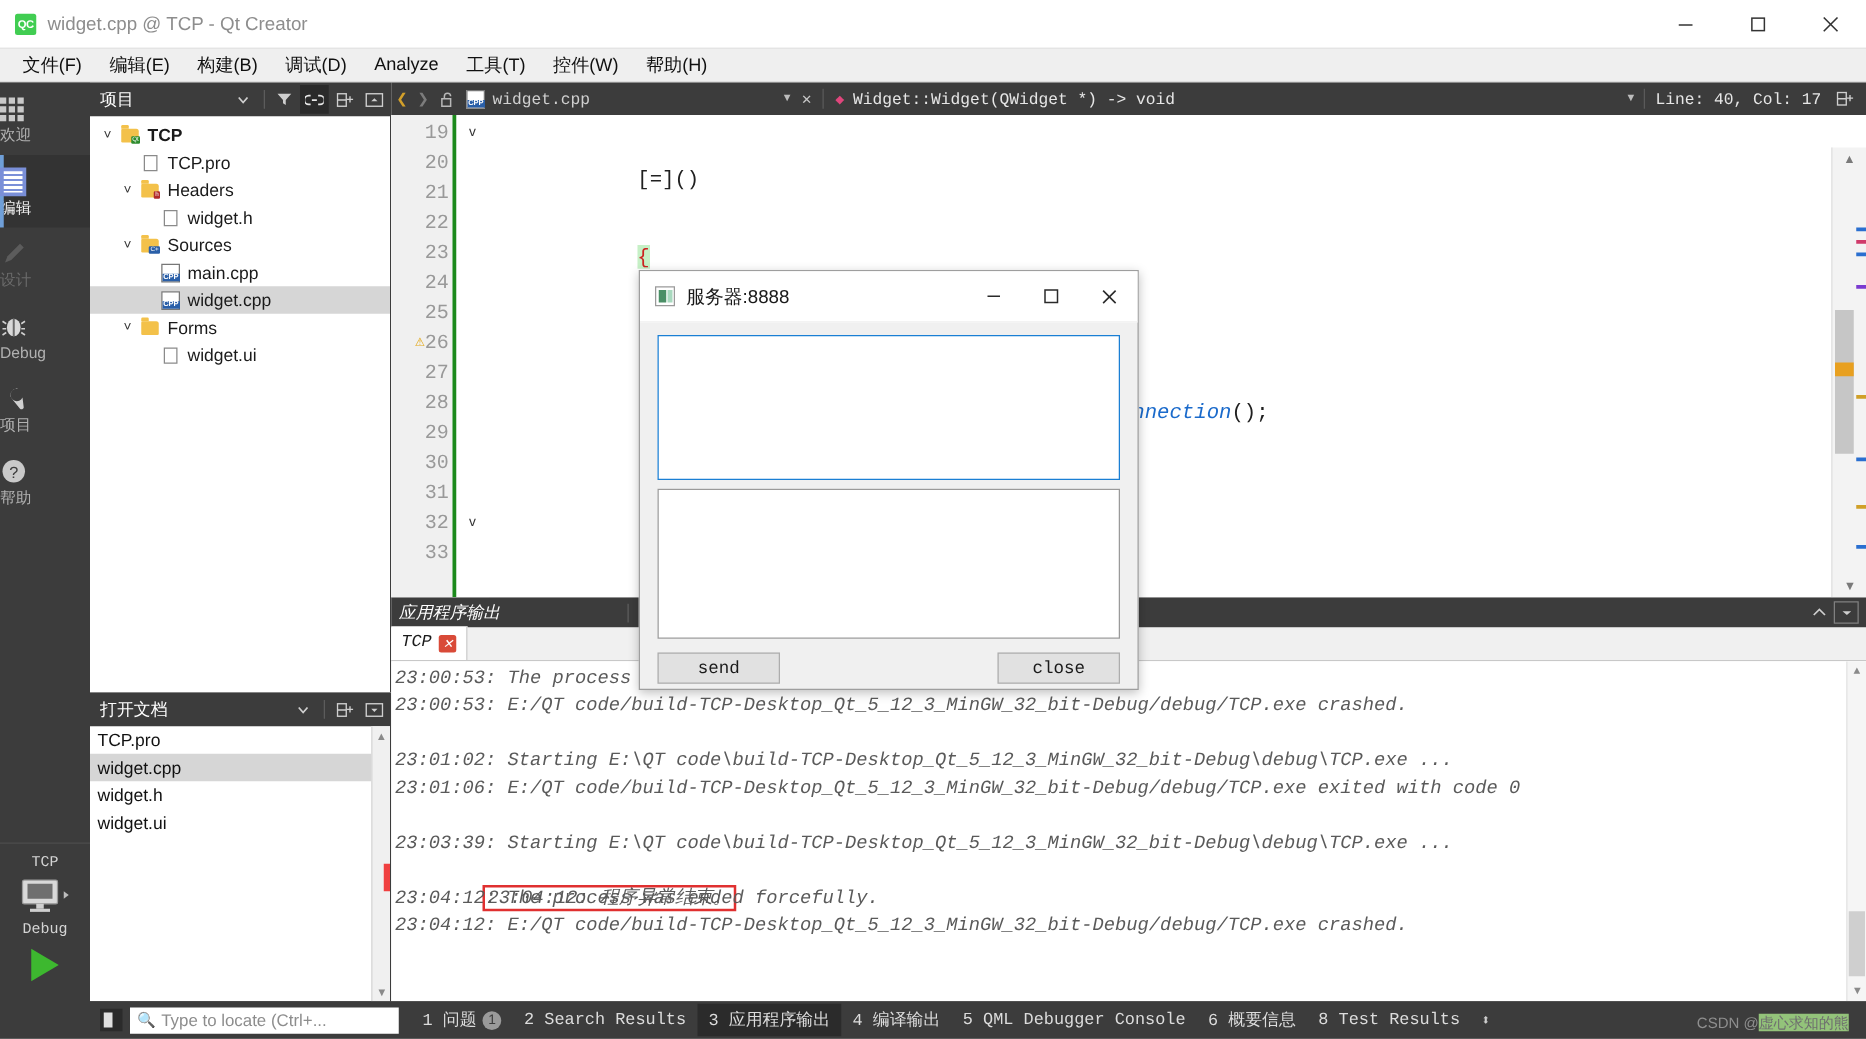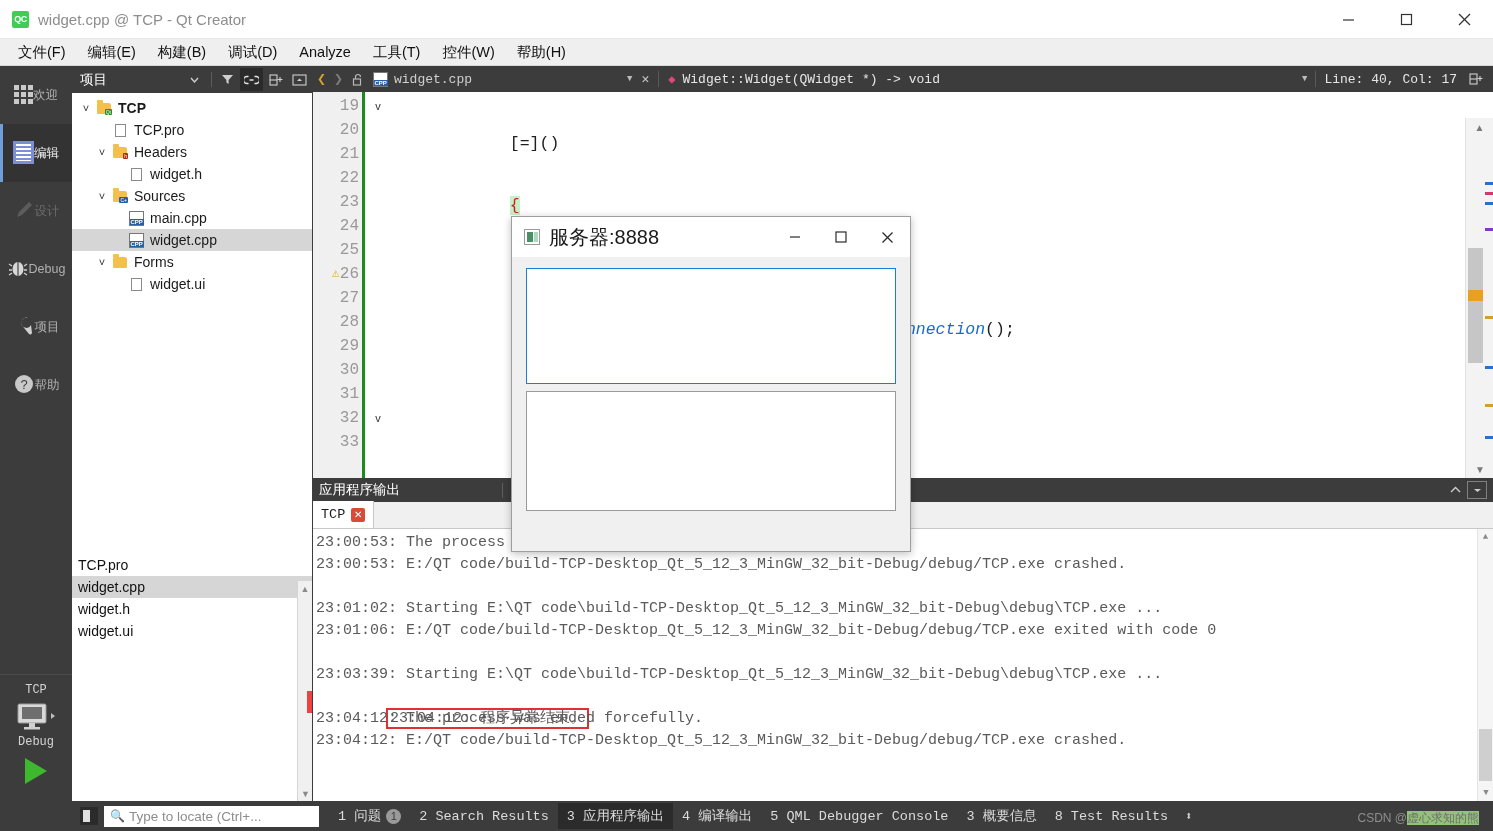--- a/index.html
+++ b/index.html
@@ -54,21 +54,21 @@
   .menu-item { padding: 2px 10px; margin-left: 2px; white-space: nowrap; }
   .menu-item:first-child { margin-left: 8px; }
 
   
   .modebar {
     position: absolute; left: 0; top: 66px; width: 72px; height: 745px;
     background: #3c3c3c;
   }
   .mode-item {
     width: 72px; height: 58px;
-    display: flex; flex-direction: row; align-items: center; justify-content: center;
+    display: flex; flex-direction: column; align-items: flex-start; justify-content: center;
     color: #b0b0b0; font-size: 12.5px;
     position: relative;
   }
   .mode-item.active { background: #333333; color: #f0f0f0; }
   .mode-item.active::before {
     content: ""; position: absolute; left: 0; top: 0; width: 3px; height: 58px;
     background: #6f9fd8;
   }
   .mode-item.disabled { color: #6a6a6a; }
   .mode-icon { height: 24px; display: flex; align-items: center; justify-content: center; margin-bottom: 2px; }
@@ -220,20 +220,21 @@
   .es-thumb { position: absolute; left: 2px; right: 10px; top: 130px; height: 115px; background: #c6c6c6; }
   .es-orange { position: absolute; left: 2px; right: 10px; top: 172px; height: 11px; background: #e8a020; }
   .es-arrow { height: 18px; display: flex; align-items: center; justify-content: center; color: #7a7a7a; font-size: 10px; }
   .es-marks { position: absolute; right: 0; top: 18px; width: 8px; bottom: 18px; }
   .es-marks i { position: absolute; right: 0; width: 8px; height: 3px; display: block; }
 
   
   .outpane {
     position: absolute; left: 313px; top: 478px; width: 1180px; height: 323px;
     background: #ffffff;
+    font-style: italic;
   }
   .out-header {
     height: 24px; background: #3c3c3c; display: flex; align-items: center;
     color: #ffffff; font-size: 13.5px; padding-left: 6px;
   }
   .out-header .oh-title { width: 175px; }
   .oh-sep { width: 1px; height: 15px; background: #5e5e5e; margin: 0 8px; }
   .oh-right { margin-left: auto; display: flex; align-items: center; }
   .oh-btn { width: 24px; height: 22px; display: flex; align-items: center; justify-content: center; color: #cfcfcf; }
   .oh-btn.boxed { border: 1px solid #808080; width: 20px; height: 18px; margin-right: 6px; }
@@ -280,21 +281,21 @@
   .dlg-appicon {
     width: 16px; height: 16px; margin-left: 12px; margin-right: 9px;
     border: 1px solid #9a9a9a; background: #ffffff; position: relative;
   }
   .dlg-appicon::before {
     content: ""; position: absolute; left: 2px; top: 2px; width: 6px; height: 10px; background: #4a8f66;
   }
   .dlg-appicon::after {
     content: ""; position: absolute; left: 9px; top: 2px; width: 4px; height: 10px; background: #a9d9bf;
   }
-  .dlg-title-text { font-size: 20px; color: #1a1a1a; }
+  .dlg-title-text { font-size: 15px; color: #1a1a1a; }
   .dlg-wbtns { margin-left: auto; display: flex; }
   .dlg-wbtn { width: 46px; height: 41px; display: flex; align-items: center; justify-content: center; color: #2a2a2a; }
   .dlg-body { padding: 10px 14px 0 14px; }
   .dlg-field-top {
     height: 116px; background: #ffffff; border: 1px solid #1a7fd4;
   }
   .dlg-field-bot {
     height: 120px; background: #ffffff; border: 1px solid #9a9a9a; margin-top: 7px;
   }
   .dlg-buttons { display: flex; justify-content: space-between; margin-top: 11px; }
@@ -584,20 +585,43 @@
           <span class="tw-spacer"></span>
         <span class="tw-icon">
             <span class="filedoc"></span>
           </span>
         <span class="tree-label">widget.ui</span>
       </div>
     </div>
   </div>
 
   <div class="openpanel">
+    <div class="panel-header">
+      <span class="ph-title">打开文档</span>
+      <span class="ph-btn">
+        <svg width="11" height="11" viewBox="0 0 11 11">
+            <path d="M2 4 L5.5 8 L9 4" fill="none" stroke="#cfcfcf" stroke-width="1.4"></path>
+          </svg>
+      </span>
+      <span class="ph-sep"></span>
+      <span class="ph-btn">
+        <svg width="14" height="12" viewBox="0 0 14 12">
+            <rect x="1" y="1" width="7" height="10" fill="none" stroke="#cfcfcf" stroke-width="1.1"></rect>
+            <line x1="1" y1="6" x2="8" y2="6" stroke="#cfcfcf" stroke-width="1.1"></line>
+            <line x1="11" y1="3" x2="11" y2="8" stroke="#cfcfcf" stroke-width="1.1"></line>
+            <line x1="8.5" y1="5.5" x2="13.5" y2="5.5" stroke="#cfcfcf" stroke-width="1.1"></line>
+          </svg>
+      </span>
+      <span class="ph-btn">
+        <svg width="15" height="12" viewBox="0 0 15 12">
+            <rect x="1" y="1" width="13" height="10" fill="none" stroke="#cfcfcf" stroke-width="1.1"></rect>
+            <path d="M5 5 L7.5 7.5 L10 5" fill="#cfcfcf"></path>
+          </svg>
+      </span>
+    </div>
     <div class="doc-list">
       <div class="doc-row">TCP.pro</div>
       <div class="doc-row sel">widget.cpp</div>
       <div class="doc-row">widget.h</div>
       <div class="doc-row">widget.ui</div>
     </div>
     <div class="doc-scroll">
       <div class="sb-arrow">▲</div>
       <div class="redmark"></div>
       <div class="sb-arrow" style="position:absolute;bottom:0;width:15px;">▼</div>
@@ -792,41 +816,45 @@
           <svg width="15" height="15" viewBox="0 0 15 15">
               <line x1="2.5" y1="2.5" x2="12.5" y2="12.5" stroke="#2a2a2a" stroke-width="1.3"></line>
               <line x1="12.5" y1="2.5" x2="2.5" y2="12.5" stroke="#2a2a2a" stroke-width="1.3"></line>
             </svg>
         </span>
       </span>
     </div>
     <div class="dlg-body">
       <div class="dlg-field-top"></div>
       <div class="dlg-field-bot"></div>
+      <div class="dlg-buttons">
+        <div class="dlg-btn">send</div>
+        <div class="dlg-btn">close</div>
+      </div>
     </div>
   </div>
 
   <div class="statusbar">
     <span class="sb-toggle">
         <i></i>
       </span>
     <span class="locator">
       <span class="mag">🔍</span>
       <span>Type to locate (Ctrl+...</span>
     </span>
     <span class="sb-tabs">
       <span class="sb-tab">
         <span>1 问题</span>
         <span class="sb-badge">1</span>
       </span>
       <span class="sb-tab">2 Search Results</span>
       <span class="sb-tab active">3 应用程序输出</span>
       <span class="sb-tab">4 编译输出</span>
       <span class="sb-tab">5 QML Debugger Console</span>
-      <span class="sb-tab">3 概要信息</span>
+      <span class="sb-tab">6 概要信息</span>
       <span class="sb-tab">8 Test Results</span>
       <span class="sb-updown">⬍</span>
     </span>
     <span class="watermark">
       <span>CSDN @</span><span class="hl">虚心求知的熊</span>
     </span>
   </div>
 
 </div>
 

